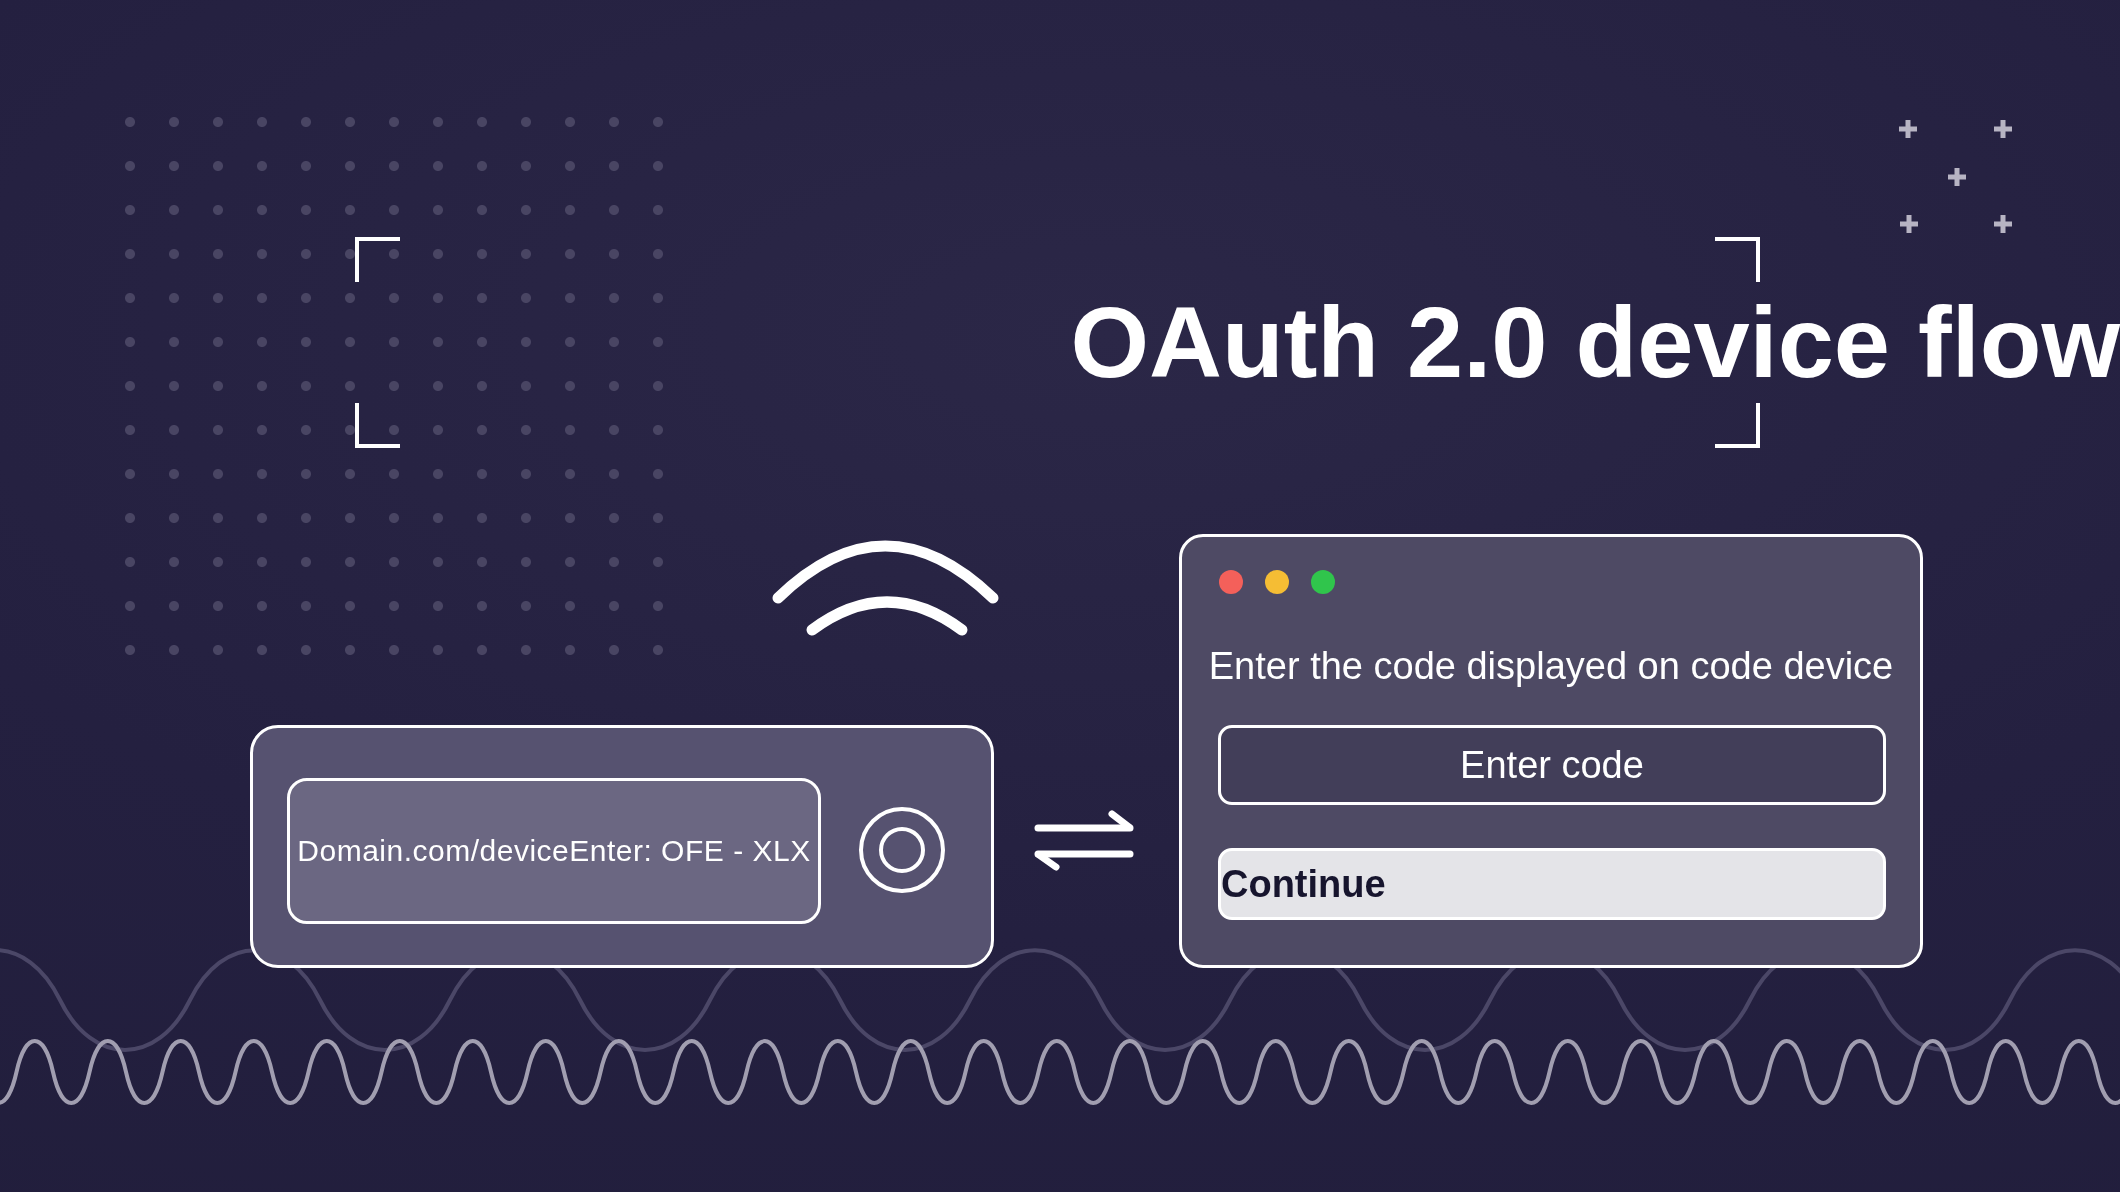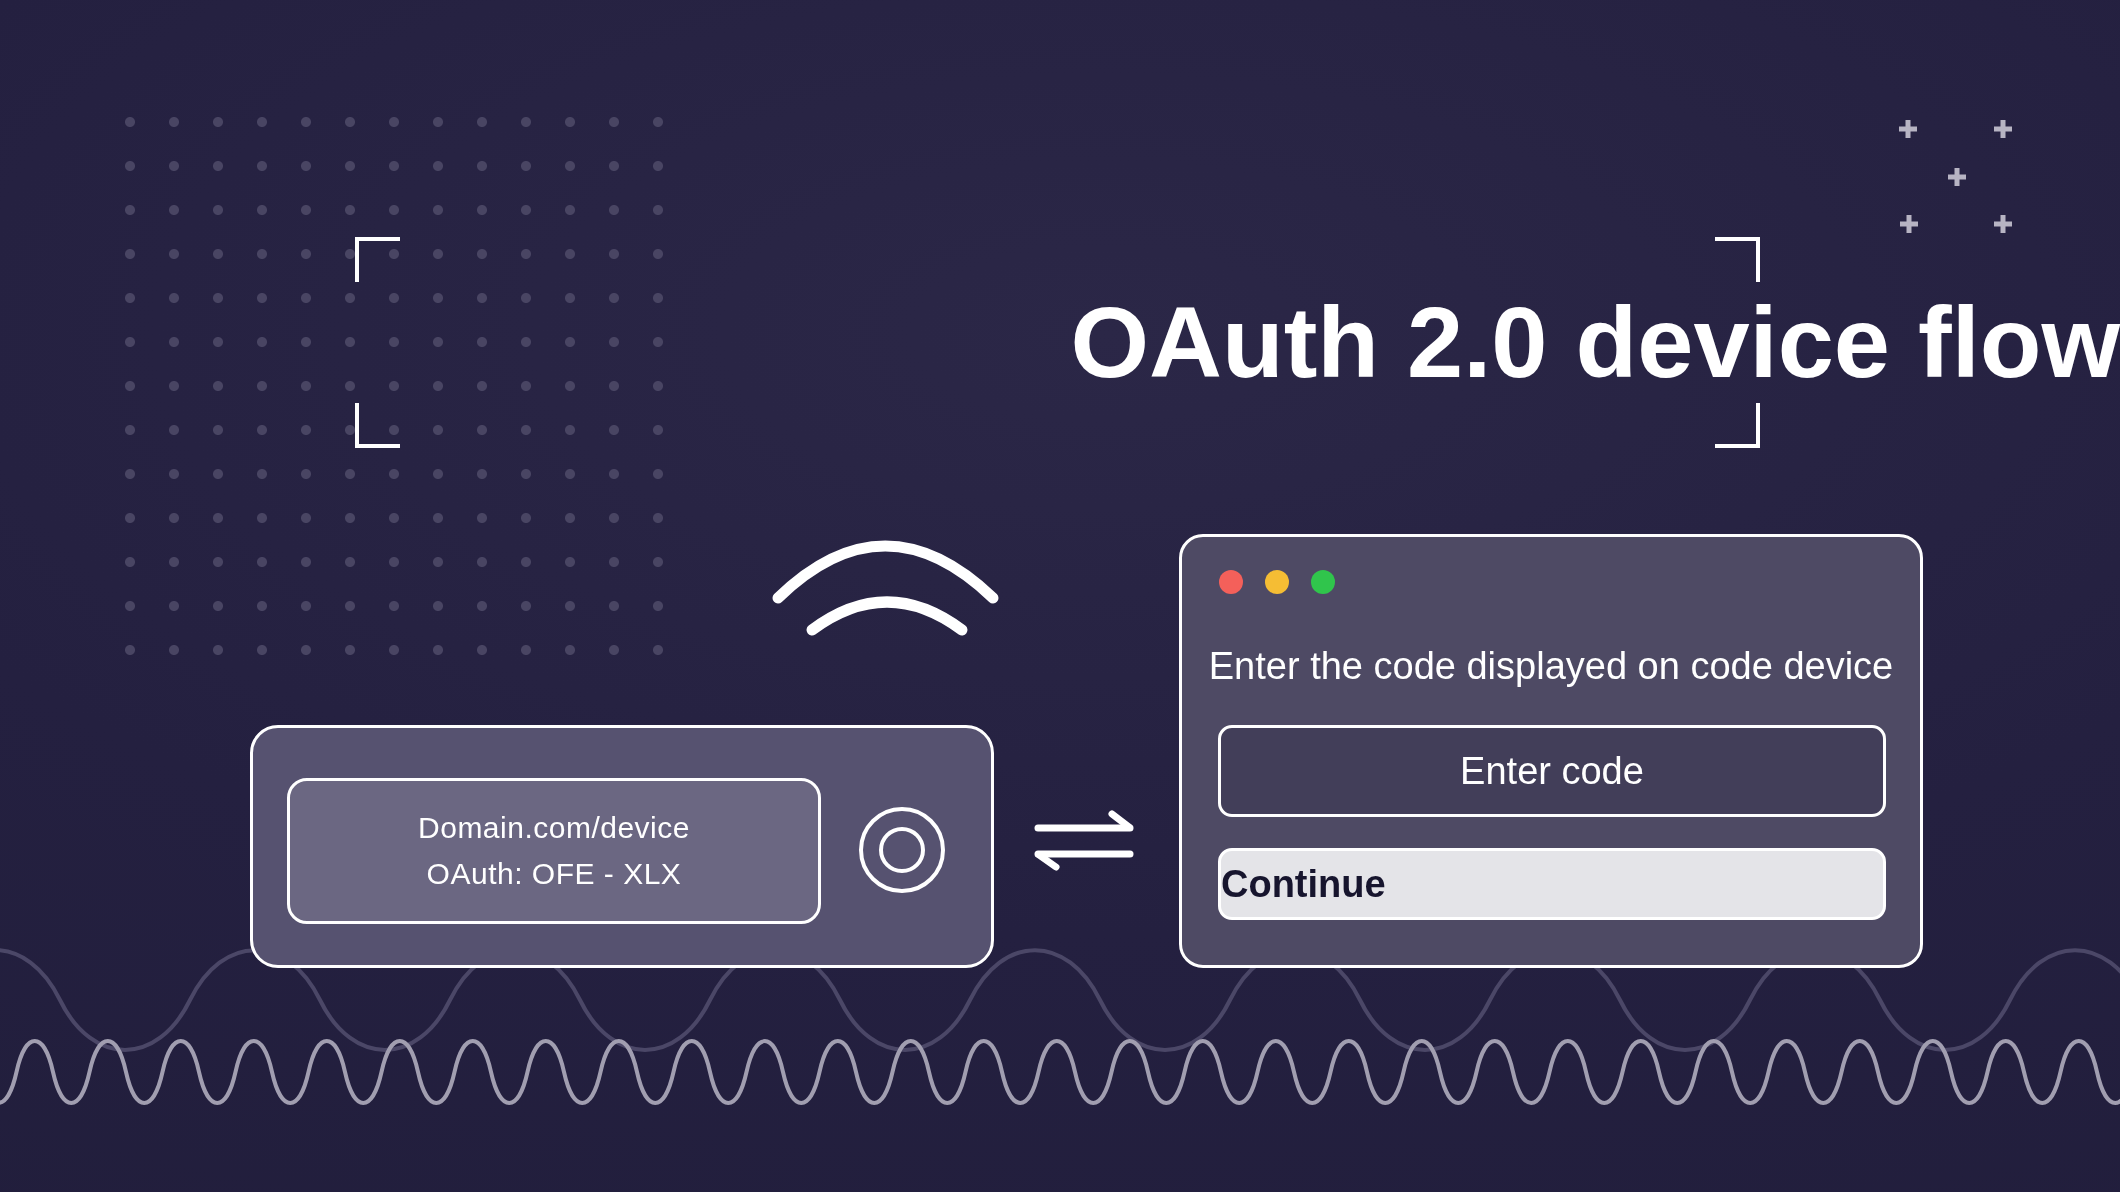--- a/index.html
+++ b/index.html
@@ -36,21 +36,21 @@
   }
 
   
   .device {
     left:250px; top:725px; width:744px; height:243px;
     background:#565270; border:3px solid #fff; border-radius:28px;
   }
   .device-screen {
     left:34px; top:50px; width:534px; height:146px;
     background:#6b6782; border:3px solid #fff; border-radius:20px;
-    display:flex; flex-direction:column; align-items:center; justify-content:center;
+    display:flex; flex-direction:row; align-items:center; justify-content:center;
     row-gap:14px;
   }
   .device-screen .line {
     color:#fff; font-size:30px; line-height:32px; font-weight:500; letter-spacing:.5px;
   }
   .record-btn {
     left:606px; top:79px; width:86px; height:86px; border-radius:50%;
     border:4px solid #fff; background:transparent;
   }
   .record-btn .inner {
@@ -66,21 +66,21 @@
   }
   .light { top:33px; width:24px; height:24px; border-radius:50%; }
   .light.red    { left:37px;  background:#f4605a; }
   .light.yellow { left:83px;  background:#f5bd34; }
   .light.green  { left:129px; background:#30c54c; }
   .win-heading {
     left:0; top:106px; width:100%; text-align:center;
     color:#fff; font-size:38px; line-height:46px; font-weight:500;
   }
   .code-input {
-    left:36px; top:188px; width:668px; height:92px;
+    left:36px; top:188px; width:668px; height:80px;
     background:#423e59; border:3px solid #fff; border-radius:14px;
     color:#fff; font-size:38px; font-weight:500; text-align:center;
     font-family:"Liberation Sans", sans-serif; outline:none; display:block;
   }
   .code-input::placeholder { color:#ffffff; opacity:1; }
   .continue-btn {
     left:36px; top:311px; width:668px; height:72px;
     background:#e4e4e8; border:3px solid #fff; border-radius:14px;
     color:#17152e; font-size:38px; font-weight:600; text-align:left;
     font-family:"Liberation Sans", sans-serif; cursor:pointer; display:block;
@@ -122,21 +122,21 @@
 <svg class="abs" style="left:770px; top:538px;" width="230" height="105" viewBox="0 0 230 105">
   <g fill="none" stroke="#ffffff" stroke-width="11" stroke-linecap="round">
     <path d="M8 60 Q115 -44 223 60"></path>
     <path d="M42 92 Q117 36 192 92"></path>
   </g>
 </svg>
 
 <div class="abs device">
   <div class="abs device-screen">
     <div class="line">Domain.com/device</div>
-    <div class="line">OAuth: OFE - XLX</div>
+    <div class="line">Enter: OFE - XLX</div>
   </div>
   <div class="abs record-btn">
     <div class="inner"></div>
   </div>
 </div>
 
 <svg class="abs" style="left:1034px; top:806px;" width="100" height="70" viewBox="0 0 100 70">
   <g fill="none" stroke="#ffffff" stroke-width="7" stroke-linecap="round">
     <path d="M4 22 H96"></path>
     <path d="M78 8 L95 21"></path>

